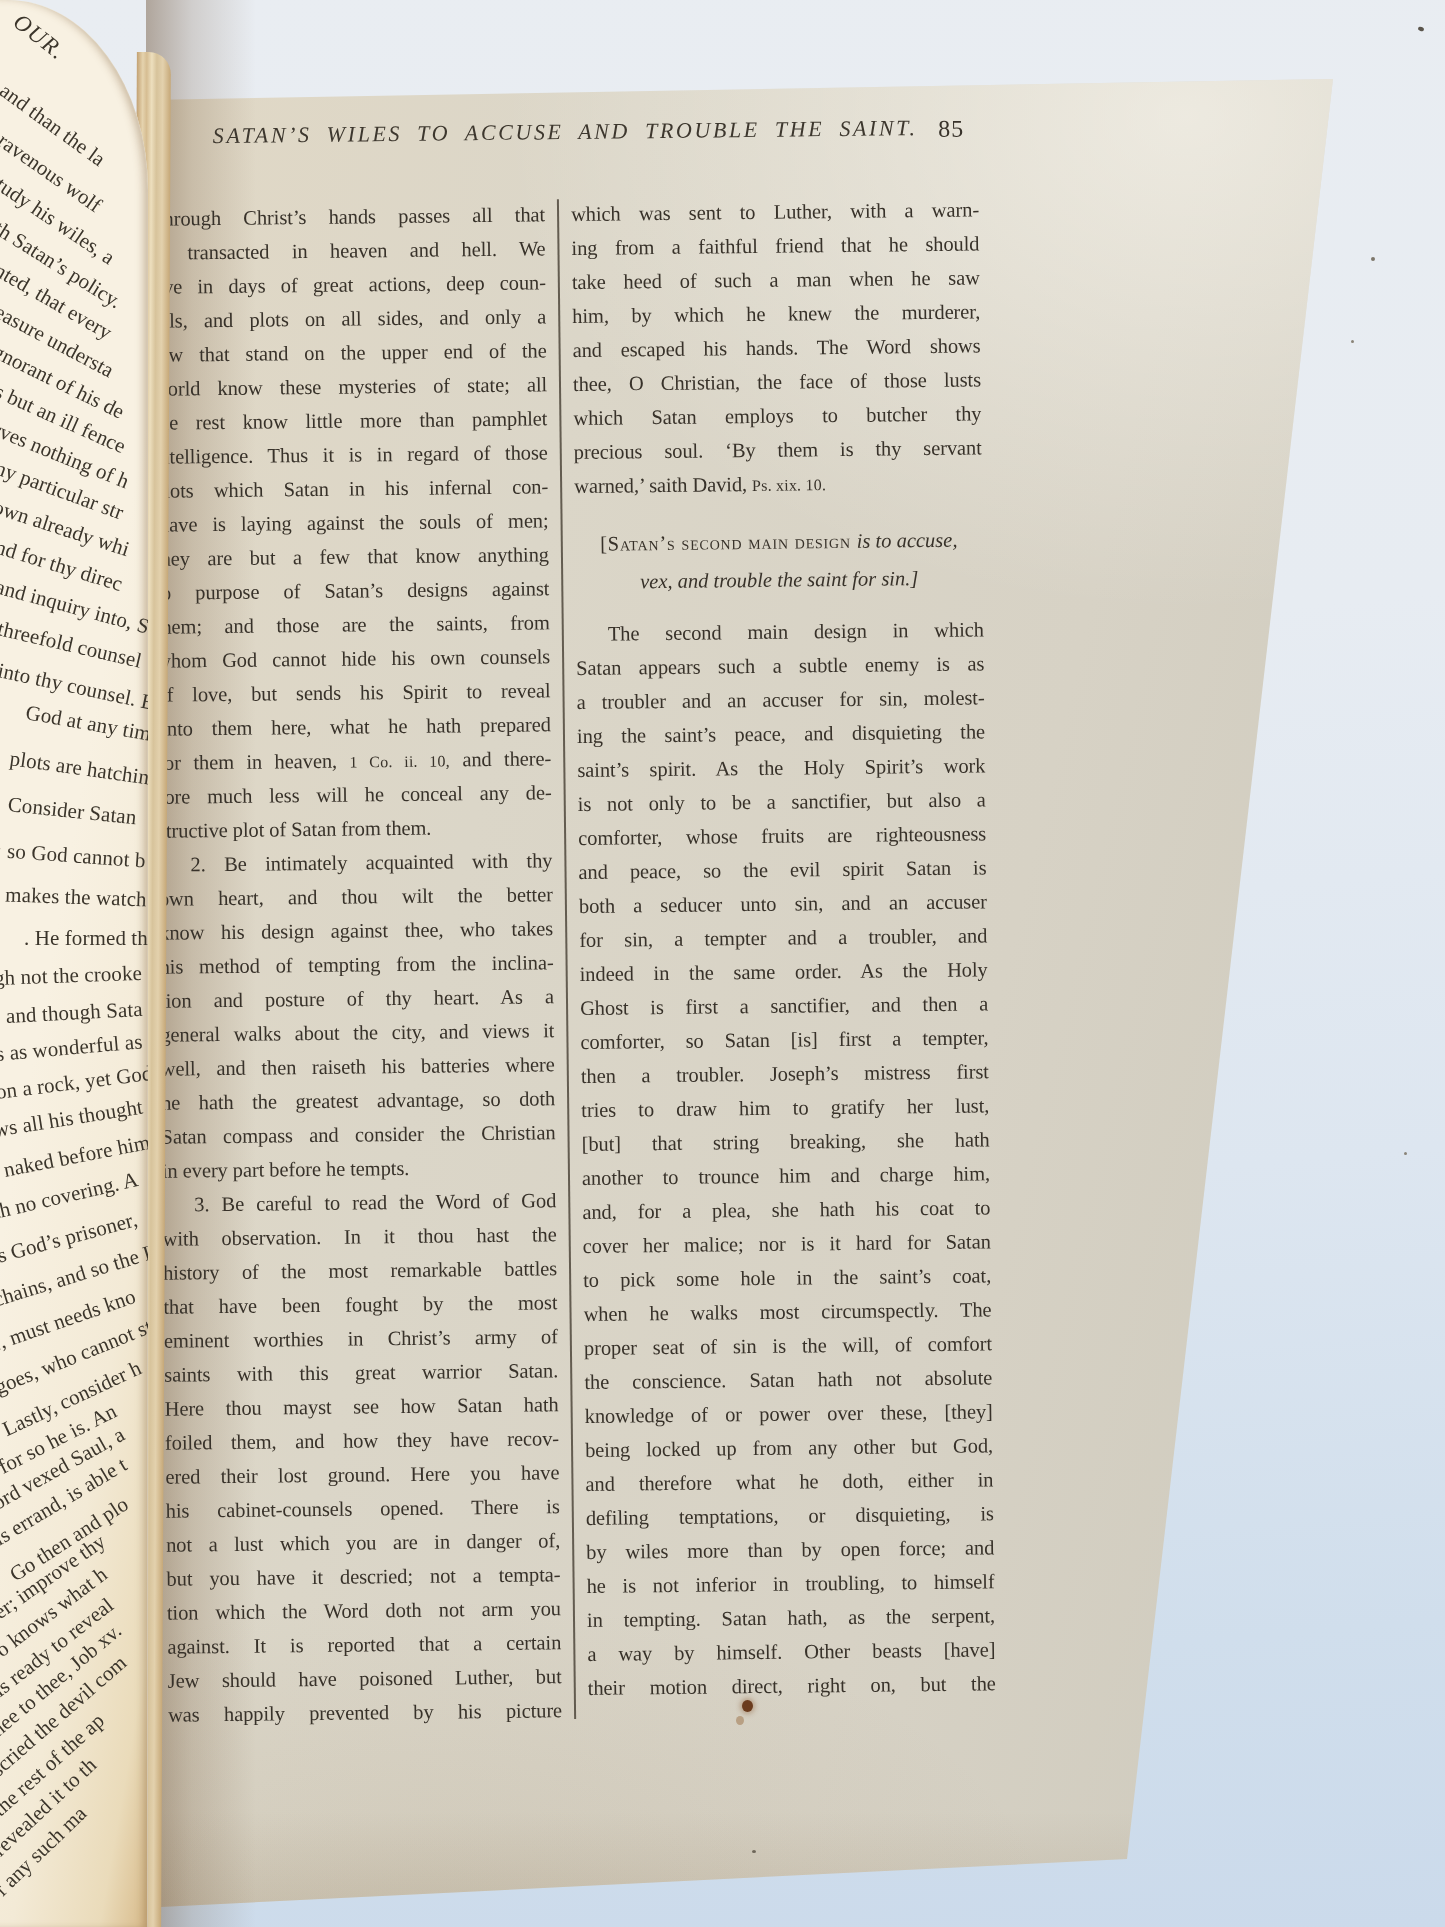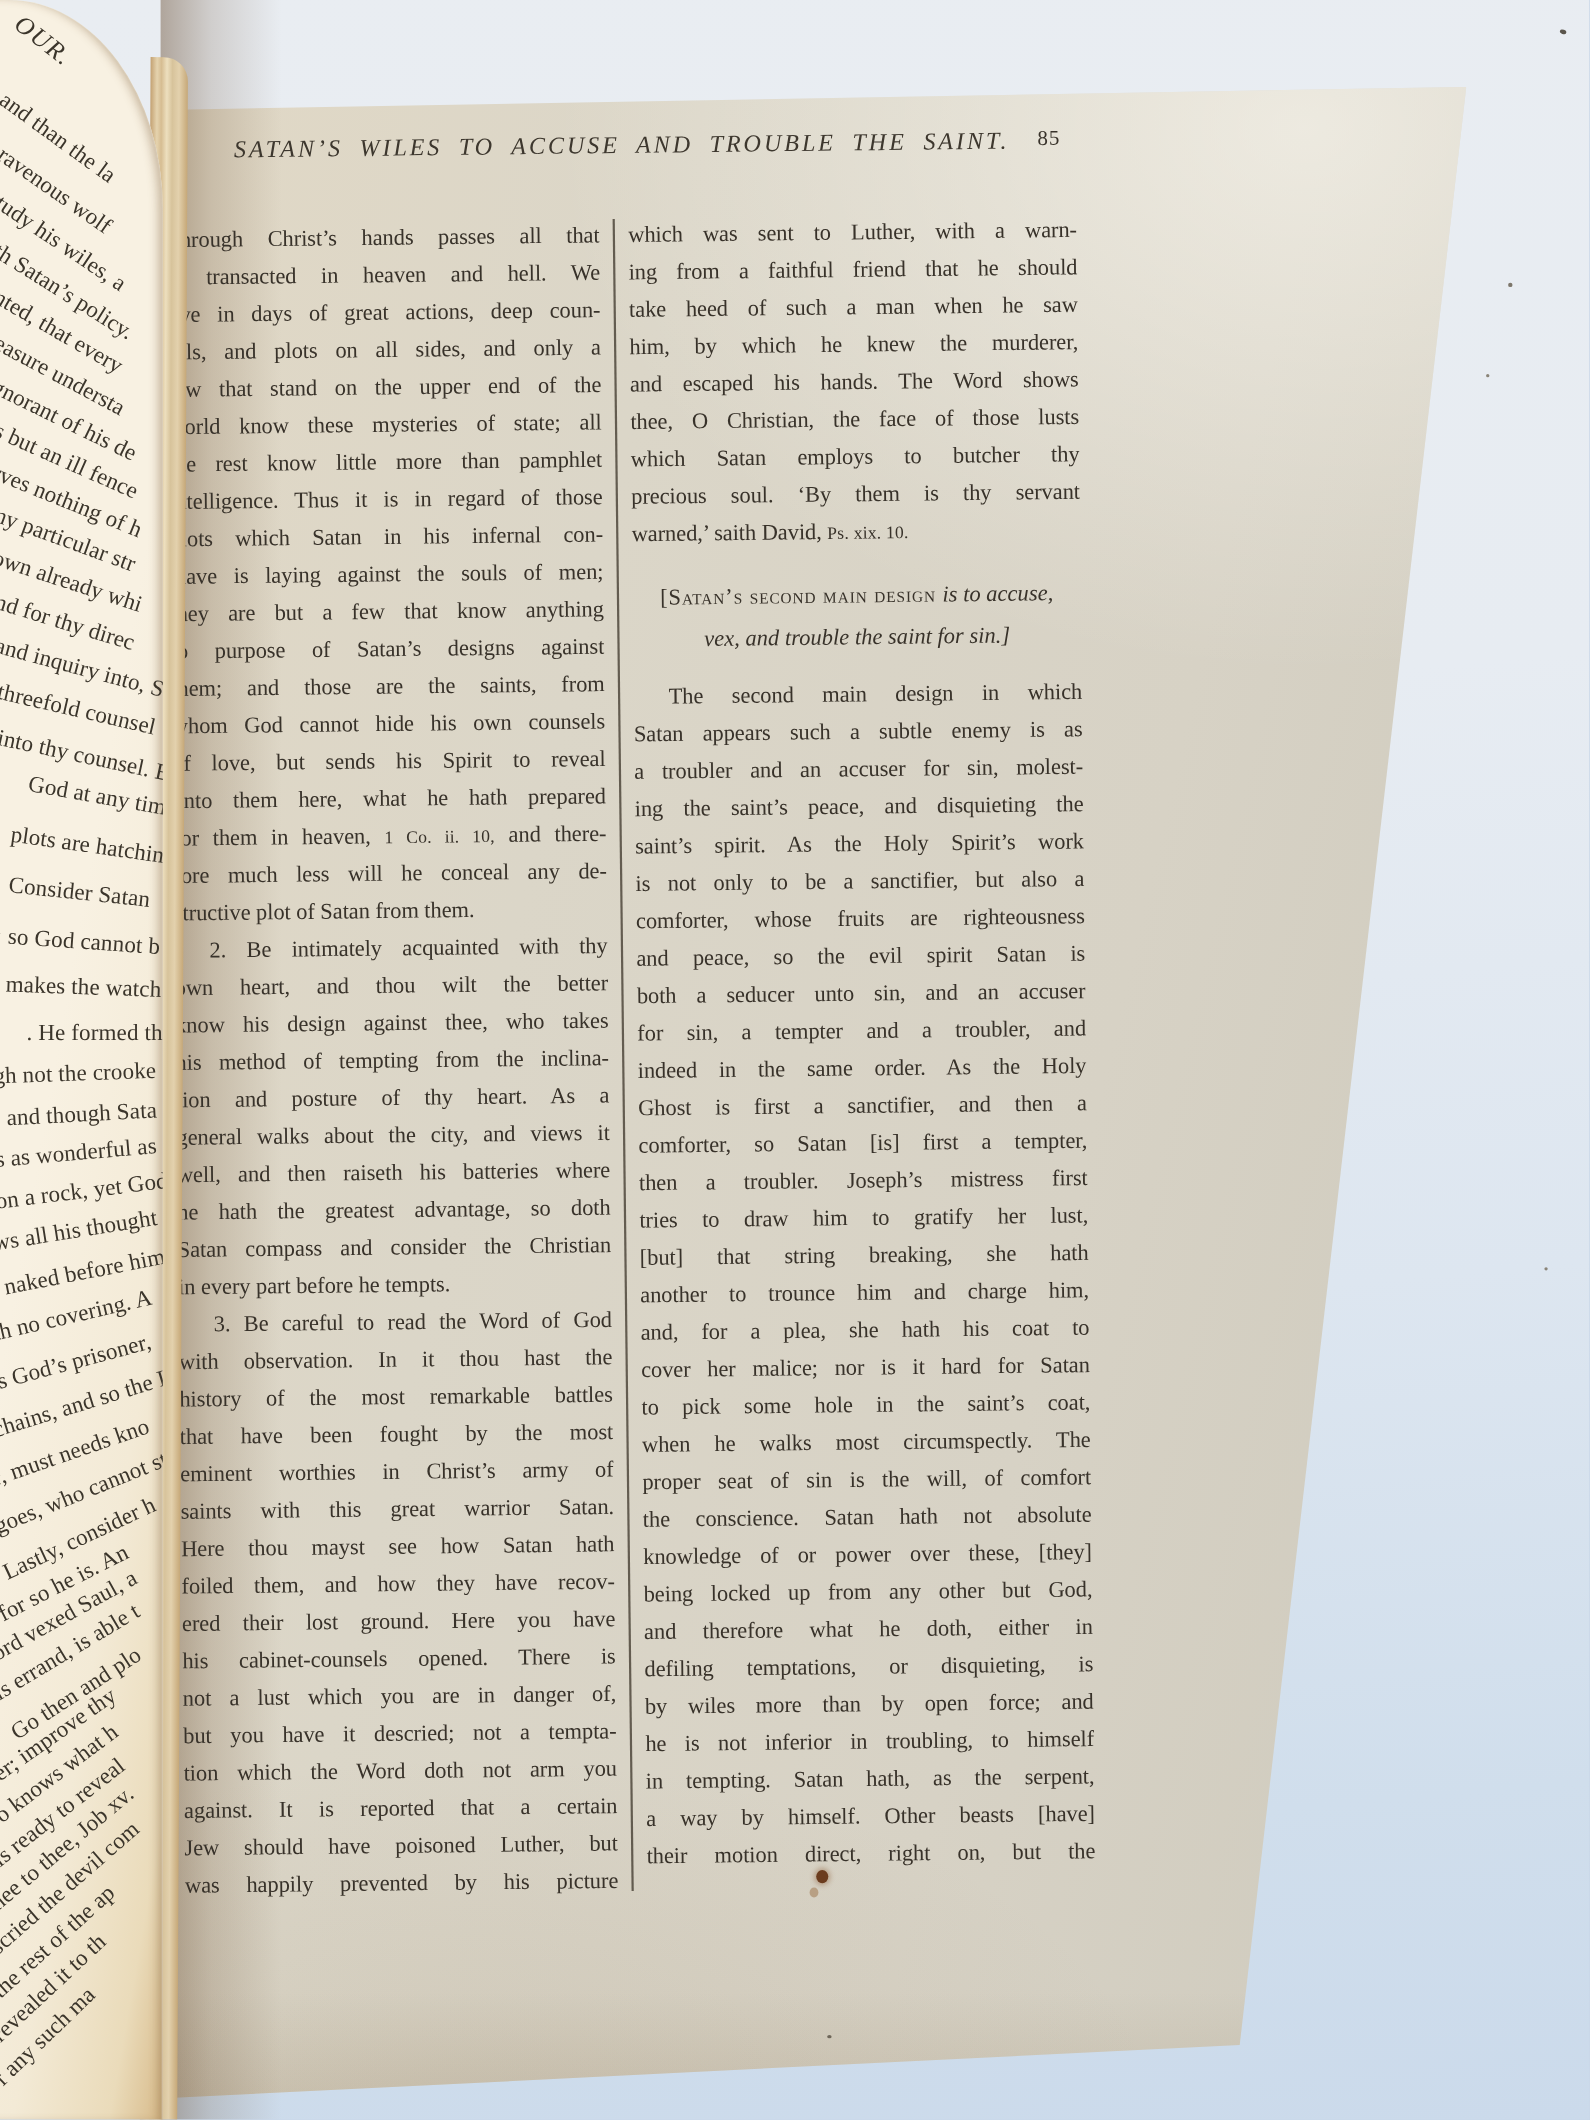--- a/index.html
+++ b/index.html
@@ -29,21 +29,21 @@
     background:linear-gradient(100deg,#f8f1e2 45%,#f3ead6 72%,#eadbba 90%,#d9bd8e 99%);
     box-shadow:inset -7px 0 9px -3px rgba(120,88,48,.38), inset -1px 0 0 rgba(255,251,238,.85);}
   .frag{position:absolute;width:260px;white-space:nowrap;transform-origin:0 50%;
     font-size:21px;color:#3b352b;letter-spacing:.1px;}
   .frag.fhead{font-style:italic;font-size:23px;letter-spacing:1.5px;}
   
   .content{position:absolute;left:150px;top:120px;width:830px;z-index:3;
     transform:rotate(-.65deg);transform-origin:40% 0;color:#38322a;}
   .header-row{position:relative;height:44px;text-align:center;}
   .running-head{font-style:italic;font-size:22px;letter-spacing:2.6px;word-spacing:7px;color:#3d372e;}
-  .page-number{position:absolute;right:16px;top:1px;font-size:19px;letter-spacing:1px;}
+  .page-number{position:absolute;right:16px;top:1px;font-size:24px;letter-spacing:1px;}
   .cols{display:flex;margin-top:34px;}
   .colL{width:394px;}
   .colgap{width:26px;position:relative;}
   .rule{position:absolute;left:12px;top:2px;bottom:8px;width:1.5px;background:#4d463b;opacity:.85;}
   .colR{width:408px;}
   .tline{font-size:20.5px;line-height:34px;height:34px;overflow:hidden;
     text-align:justify;text-align-last:justify;letter-spacing:-.1px;}
   .tline .ref{font-size:16px;letter-spacing:.2px;}
   .tline.indent{text-indent:32px;}
   .tline.pend{text-align-last:left;}

